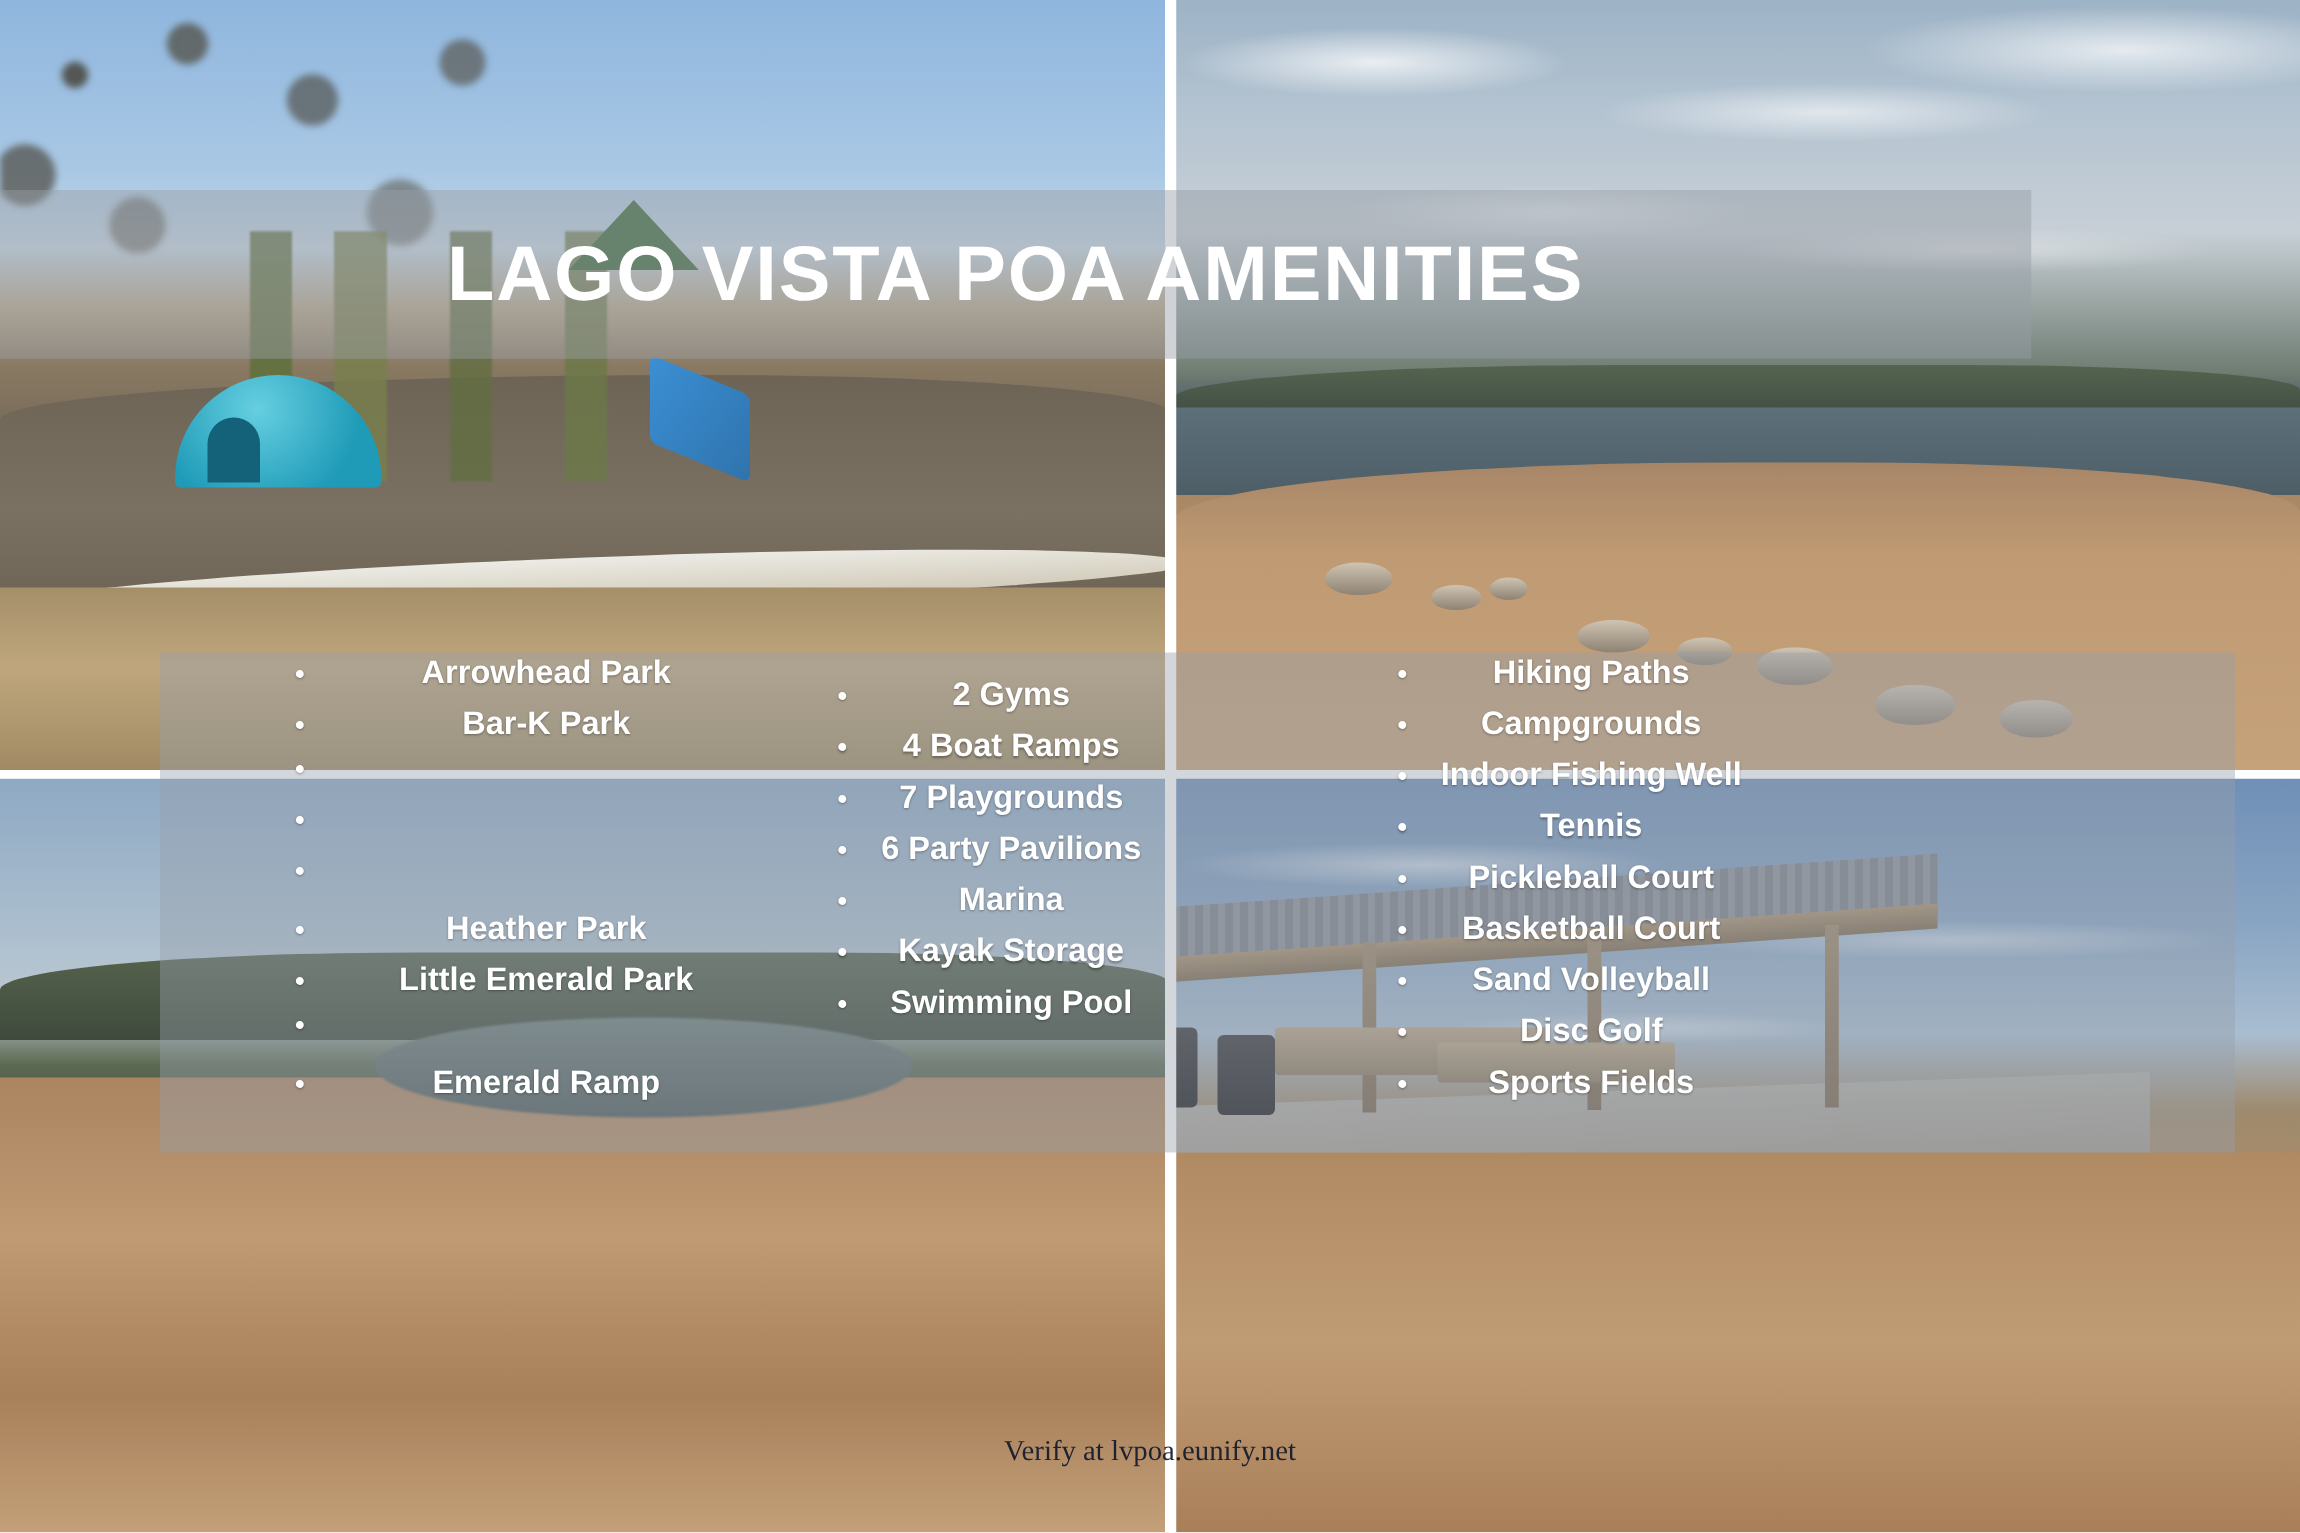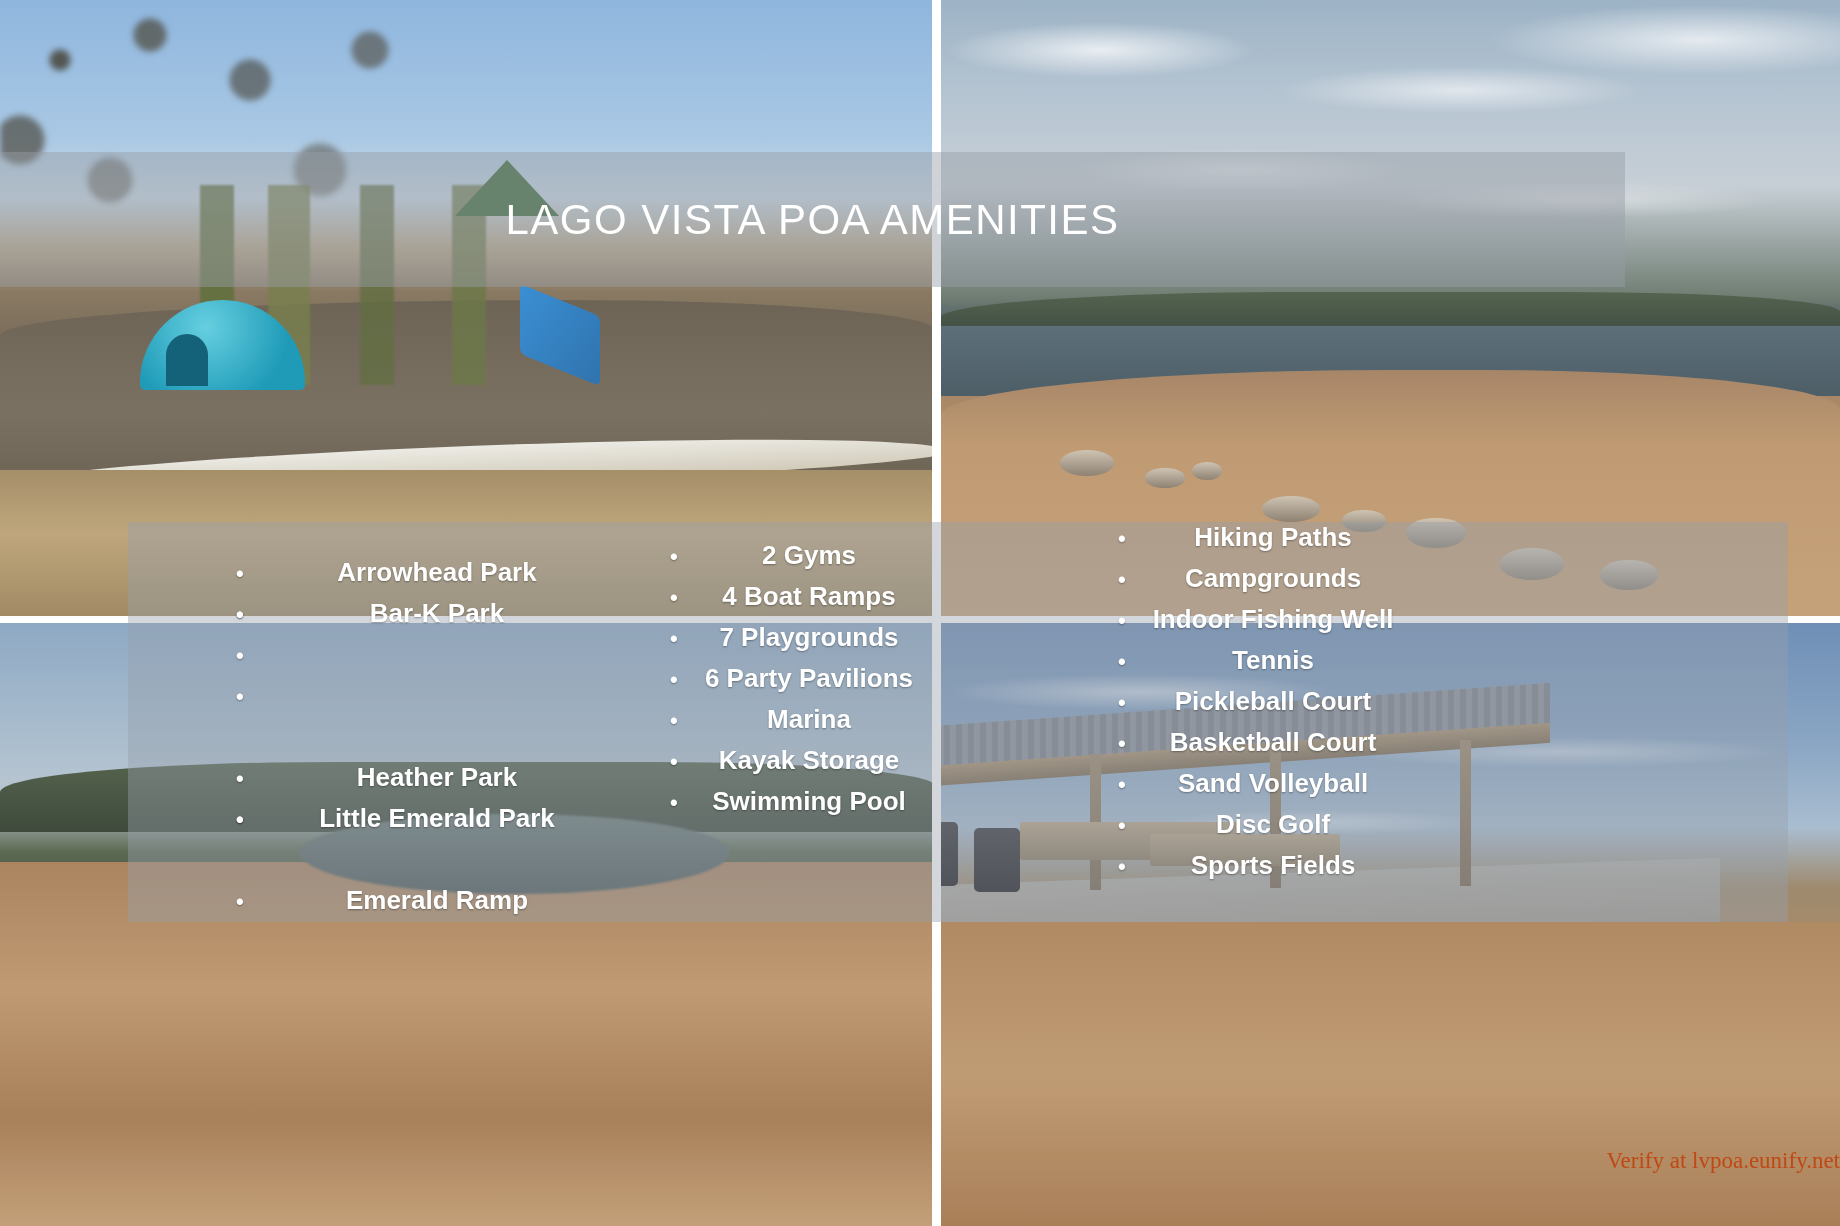--- a/index.html
+++ b/index.html
@@ -170,22 +170,22 @@
   #seam-h{left:0;top:616px;width:1840px;height:7px;}
 
   
   #title-banner{
     position:absolute;left:0;top:152px;width:1625px;height:135px;
     background:rgba(150,158,166,0.46);
     display:flex;align-items:center;justify-content:center;
   }
   #title-text{
     color:#ffffff;
-    font-size:42px;
-    font-weight:normal;
+    font-size:62px;
+    font-weight:bold;
     letter-spacing:1.5px;
     white-space:nowrap;
     font-family:"Liberation Sans",sans-serif;
   }
 
   
   #list-overlay{
     position:absolute;left:128px;top:522px;width:1660px;height:400px;
     background:rgba(150,160,172,0.42);
   }
@@ -203,33 +203,33 @@
     flex:0 0 auto;
     text-align:left;
     font-size:22px;
     line-height:1;
   }
   .item-text{flex:1 1 auto;text-align:center;}
 
   
   #col-parks{left:108px;width:400px;}
   #col-parks li{height:41px;font-size:26px;}
-  #col-parks .item-text{padding-right:8px;margin-top:35px;}
+  #col-parks .item-text{padding-right:8px;}
 
   #col-facilities{left:542px;width:268px;}
   #col-facilities li{height:41px;font-size:26px;}
 
   #col-recreation{left:990px;width:300px;}
   #col-recreation li{height:41px;font-size:26px;}
 
   
   #verify{
     position:absolute;left:0;top:1148px;width:1840px;
-    text-align:right;
-    color:#c2410c;
+    text-align:center;
+    color:#0f172a;
     font-size:23px;
     font-family:"Liberation Serif",serif;
     opacity:.9;
   }
 </style>
 </head>
 <body>
 
 <div id="poster">
 

